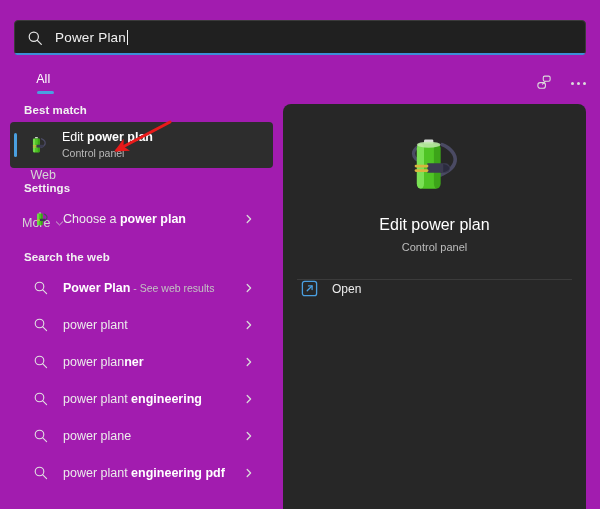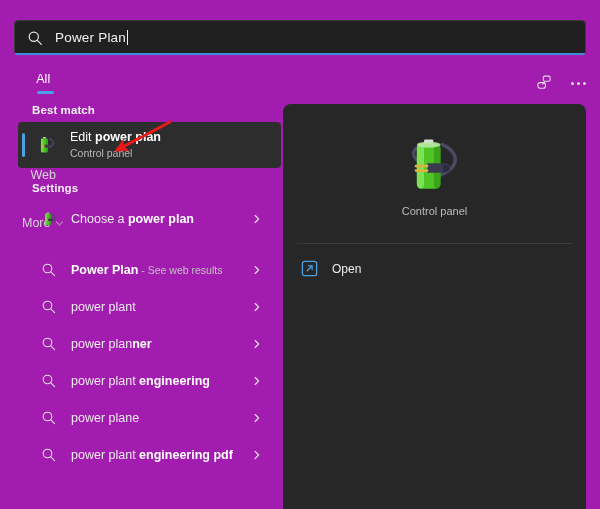--- a/index.html
+++ b/index.html
@@ -42,21 +42,21 @@
     background: #4aa0e0; border-radius: 2px;
   }
   .chev-sm { width: 9px; height: 9px; opacity: .85; }
 
   .tools { position: absolute; right: 14px; top: 74px; display: flex; align-items: center; gap: 18px; }
   .tool-ic { width: 18px; height: 18px; color: #dcdcdc; }
   .dots { display: flex; gap: 3px; align-items: center; height: 18px; }
   .dots i { width: 3px; height: 3px; border-radius: 50%; background: #dcdcdc; display: block; }
 
   
-  .left { position: absolute; left: 8px; top: 104px; width: 283px; }
+  .left { position: absolute; left: 0; top: 104px; width: 283px; }
   .sec-head {
     font-size: 11.5px; font-weight: bold; color: #f2f2f2;
     margin: 0 0 6px 24px; letter-spacing: .1px;
   }
   .sec-gap { height: 14px; }
 
   .best-row {
     position: relative; margin: 0 10px; height: 46px;
     background: #2d2d2d; border-radius: 4px;
     display: flex; align-items: center; padding-left: 18px;
@@ -86,21 +86,21 @@
   .preview {
     position: absolute; left: 283px; top: 104px; width: 303px; height: 405px;
     background: #272727; border-radius: 8px 8px 0 0;
     display: flex; flex-direction: column; align-items: center;
   }
   .pv-icon { margin-top: 28px; width: 66px; height: 66px; }
   .pv-title { margin-top: 18px; font-size: 16px; color: #ffffff; }
   .pv-sub { margin-top: 7px; font-size: 11px; color: #bdbdbd; }
   .pv-div { width: 275px; height: 1px; background: #3b3b3b; margin-top: 26px; }
   .pv-action {
-    width: 275px; margin-top: 16px; display: flex; align-items: center; gap: 14px;
+    width: 275px; display: flex; align-items: center; gap: 14px;
     padding-left: 4px;
   }
   .pv-act-ic { width: 17px; height: 17px; color: #4a9fe0; flex: none; }
   .pv-act-lbl { font-size: 12px; color: #ededed; }
 
   
   .anno { position: absolute; left: 0; top: 0; width: 600px; height: 509px; pointer-events: none; }
 </style>
 </head>
 <body>
@@ -182,20 +182,21 @@
         <rect x="5.2" y="12.2" width="4.2" height="0.9" rx="0.45" fill="#d6b23c"></rect>
         <rect x="5.2" y="13.7" width="4.2" height="0.9" rx="0.45" fill="#d6b23c"></rect>
       </svg>
       <div class="row-label"><span>Choose a </span><span class="b">power plan</span></div>
       <svg class="row-chev" viewBox="0 0 10 10" fill="none">
         <path d="M3.2 1.5 L6.6 5 L3.2 8.5" stroke="currentColor" stroke-width="1.3" stroke-linecap="round" stroke-linejoin="round"></path>
       </svg>
     </div>
 
     <div class="sec-gap"></div>
+    <div class="sec-head">Search the web</div>
 
     <div class="row">
       <svg class="row-ic" viewBox="0 0 16 16" fill="none">
         <circle cx="6.5" cy="6.5" r="4.3" stroke="currentColor" stroke-width="1.1"></circle>
         <line x1="9.8" y1="9.8" x2="13.6" y2="13.6" stroke="currentColor" stroke-width="1.1" stroke-linecap="round"></line>
       </svg>
       <div class="row-label"><span class="b">Power Plan</span><span class="muted"> - See web results</span></div>
       <svg class="row-chev" viewBox="0 0 10 10" fill="none">
         <path d="M3.2 1.5 L6.6 5 L3.2 8.5" stroke="currentColor" stroke-width="1.3" stroke-linecap="round" stroke-linejoin="round"></path>
       </svg>
@@ -265,20 +266,21 @@
       <rect x="8.0" y="2.7" width="3.4" height="1.8" rx="0.5" fill="#d8dcd8"></rect>
       <rect x="5.4" y="4.2" width="8.6" height="16.4" rx="1.8" fill="#4fc425"></rect>
       <rect x="5.4" y="4.2" width="2.6" height="16.4" rx="1.8" fill="#86e862" opacity=".8"></rect>
       <rect x="11.6" y="4.2" width="2.4" height="16.4" rx="1.8" fill="#2d8a11" opacity=".55"></rect>
       <ellipse cx="9.7" cy="4.6" rx="4.3" ry="1.1" fill="#bfe9ac" opacity=".85"></ellipse>
       <path d="M9.2 11.4h6.6a1.7 1.7 0 0 1 0 3.4H9.2z" fill="#3b3b50"></path>
       <path d="M15.0 11.6c1.4 .2 2.2 .9 2.2 1.5 0 .7 -.8 1.3 -2.2 1.5z" fill="#2b2b3e"></path>
       <rect x="4.6" y="11.9" width="5.0" height="1.0" rx="0.5" fill="#d8b43e"></rect>
       <rect x="4.6" y="13.5" width="5.0" height="1.0" rx="0.5" fill="#d8b43e"></rect>
     </svg>
+    <div class="pv-title">Edit power plan</div>
     <div class="pv-sub">Control panel</div>
     <div class="pv-div"></div>
     <div class="pv-action">
       <svg class="pv-act-ic" viewBox="0 0 17 17" fill="none">
         <rect x="1.4" y="1.4" width="14.2" height="14.2" rx="2.2" stroke="currentColor" stroke-width="1.3"></rect>
         <path d="M6.2 10.8 L11.0 6.0" stroke="currentColor" stroke-width="1.3" stroke-linecap="round"></path>
         <path d="M7.5 5.9 H11.1 V9.5" stroke="currentColor" stroke-width="1.3" stroke-linecap="round" stroke-linejoin="round"></path>
       </svg>
       <span class="pv-act-lbl">Open</span>
     </div>

